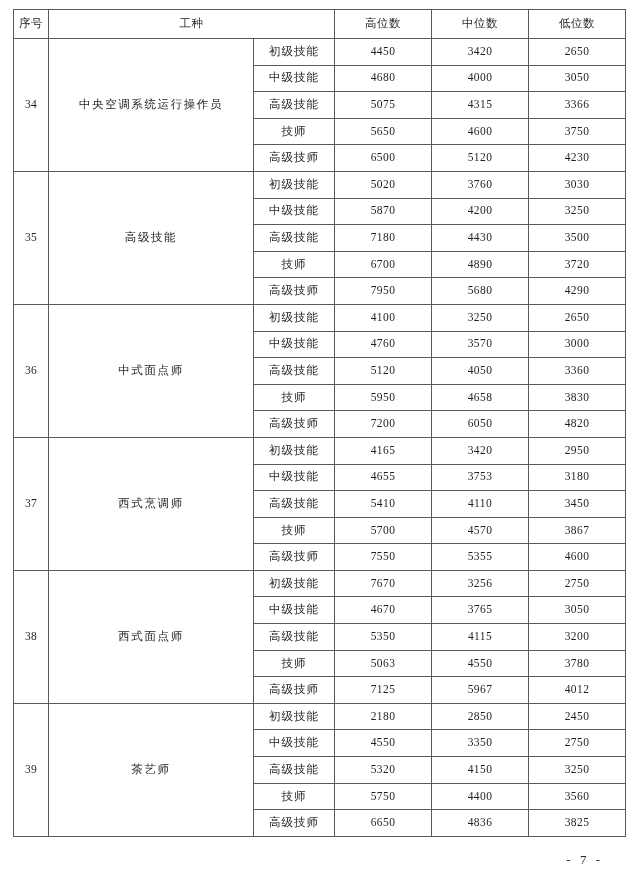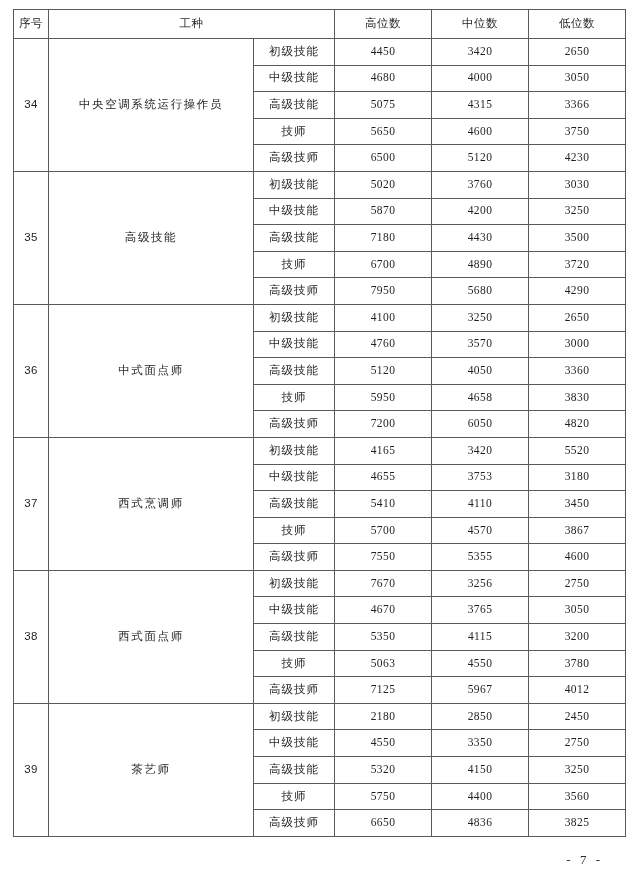--- a/index.html
+++ b/index.html
@@ -62,21 +62,21 @@
     font-weight: bold;
     letter-spacing: 0.5px;
     font-size: 11.5px;
   }
 
   tbody td {
     height: 25.6px;
   }
 
   td.cell-no {
-    font-family: Liberation Sans, sans-serif;
+    font-family: Liberation Serif, serif;
     font-size: 11.5px;
     letter-spacing: 0.3px;
   }
 
   td.cell-job {
     letter-spacing: 1.6px;
     font-size: 11.5px;
   }
 
   td.cell-level {
@@ -227,21 +227,21 @@
           <td class="cell-val">7200</td>
           <td class="cell-val">6050</td>
           <td class="cell-val">4820</td>
         </tr>
         <tr class="group-start">
           <td class="cell-no" rowspan="5">37</td>
           <td class="cell-job" rowspan="5">西式烹调师</td>
           <td class="cell-level">初级技能</td>
           <td class="cell-val">4165</td>
           <td class="cell-val">3420</td>
-          <td class="cell-val">5520</td>
+          <td class="cell-val">2950</td>
         </tr>
         <tr>
           <td class="cell-level">中级技能</td>
           <td class="cell-val">4655</td>
           <td class="cell-val">3753</td>
           <td class="cell-val">3180</td>
         </tr>
         <tr>
           <td class="cell-level">高级技能</td>
           <td class="cell-val">5410</td>

